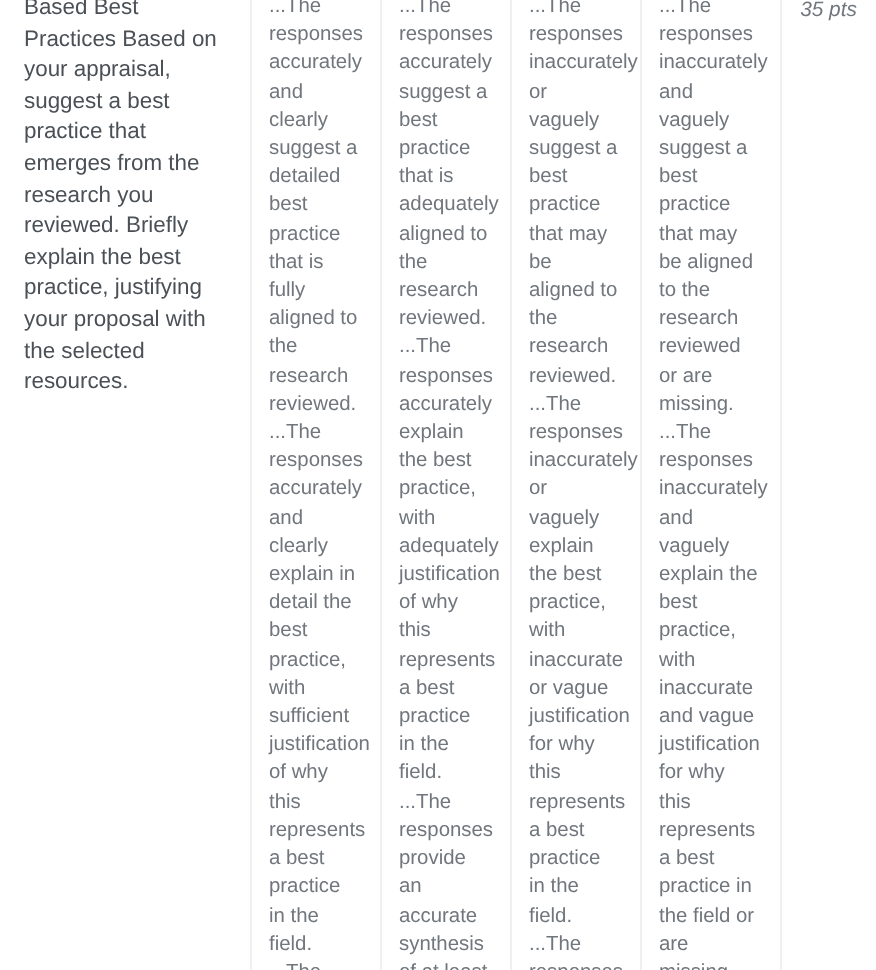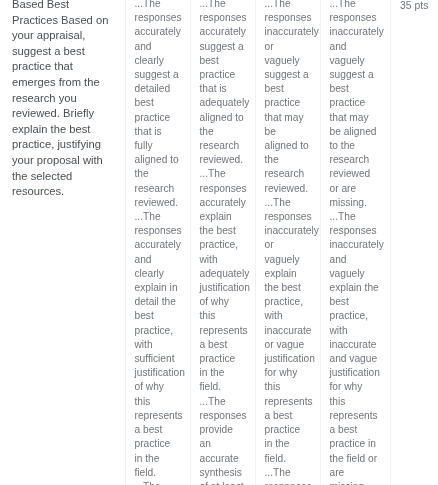--- a/index.html
+++ b/index.html
@@ -70,20 +70,21 @@
     margin-top: -3px;
   }
 
   .points-cell {
     text-align: center;
     font-size: 10.4px;
     color: #70767c;
   }
   .points-mid-35 {
     padding-top: 142px;
+    font-style: italic;
   }
 </style>
 </head>
 <body>
 
 <table class="rubric-table">
   <colgroup>
     <col class="c-criterion">
     <col class="c-rating">
     <col class="c-rating">

